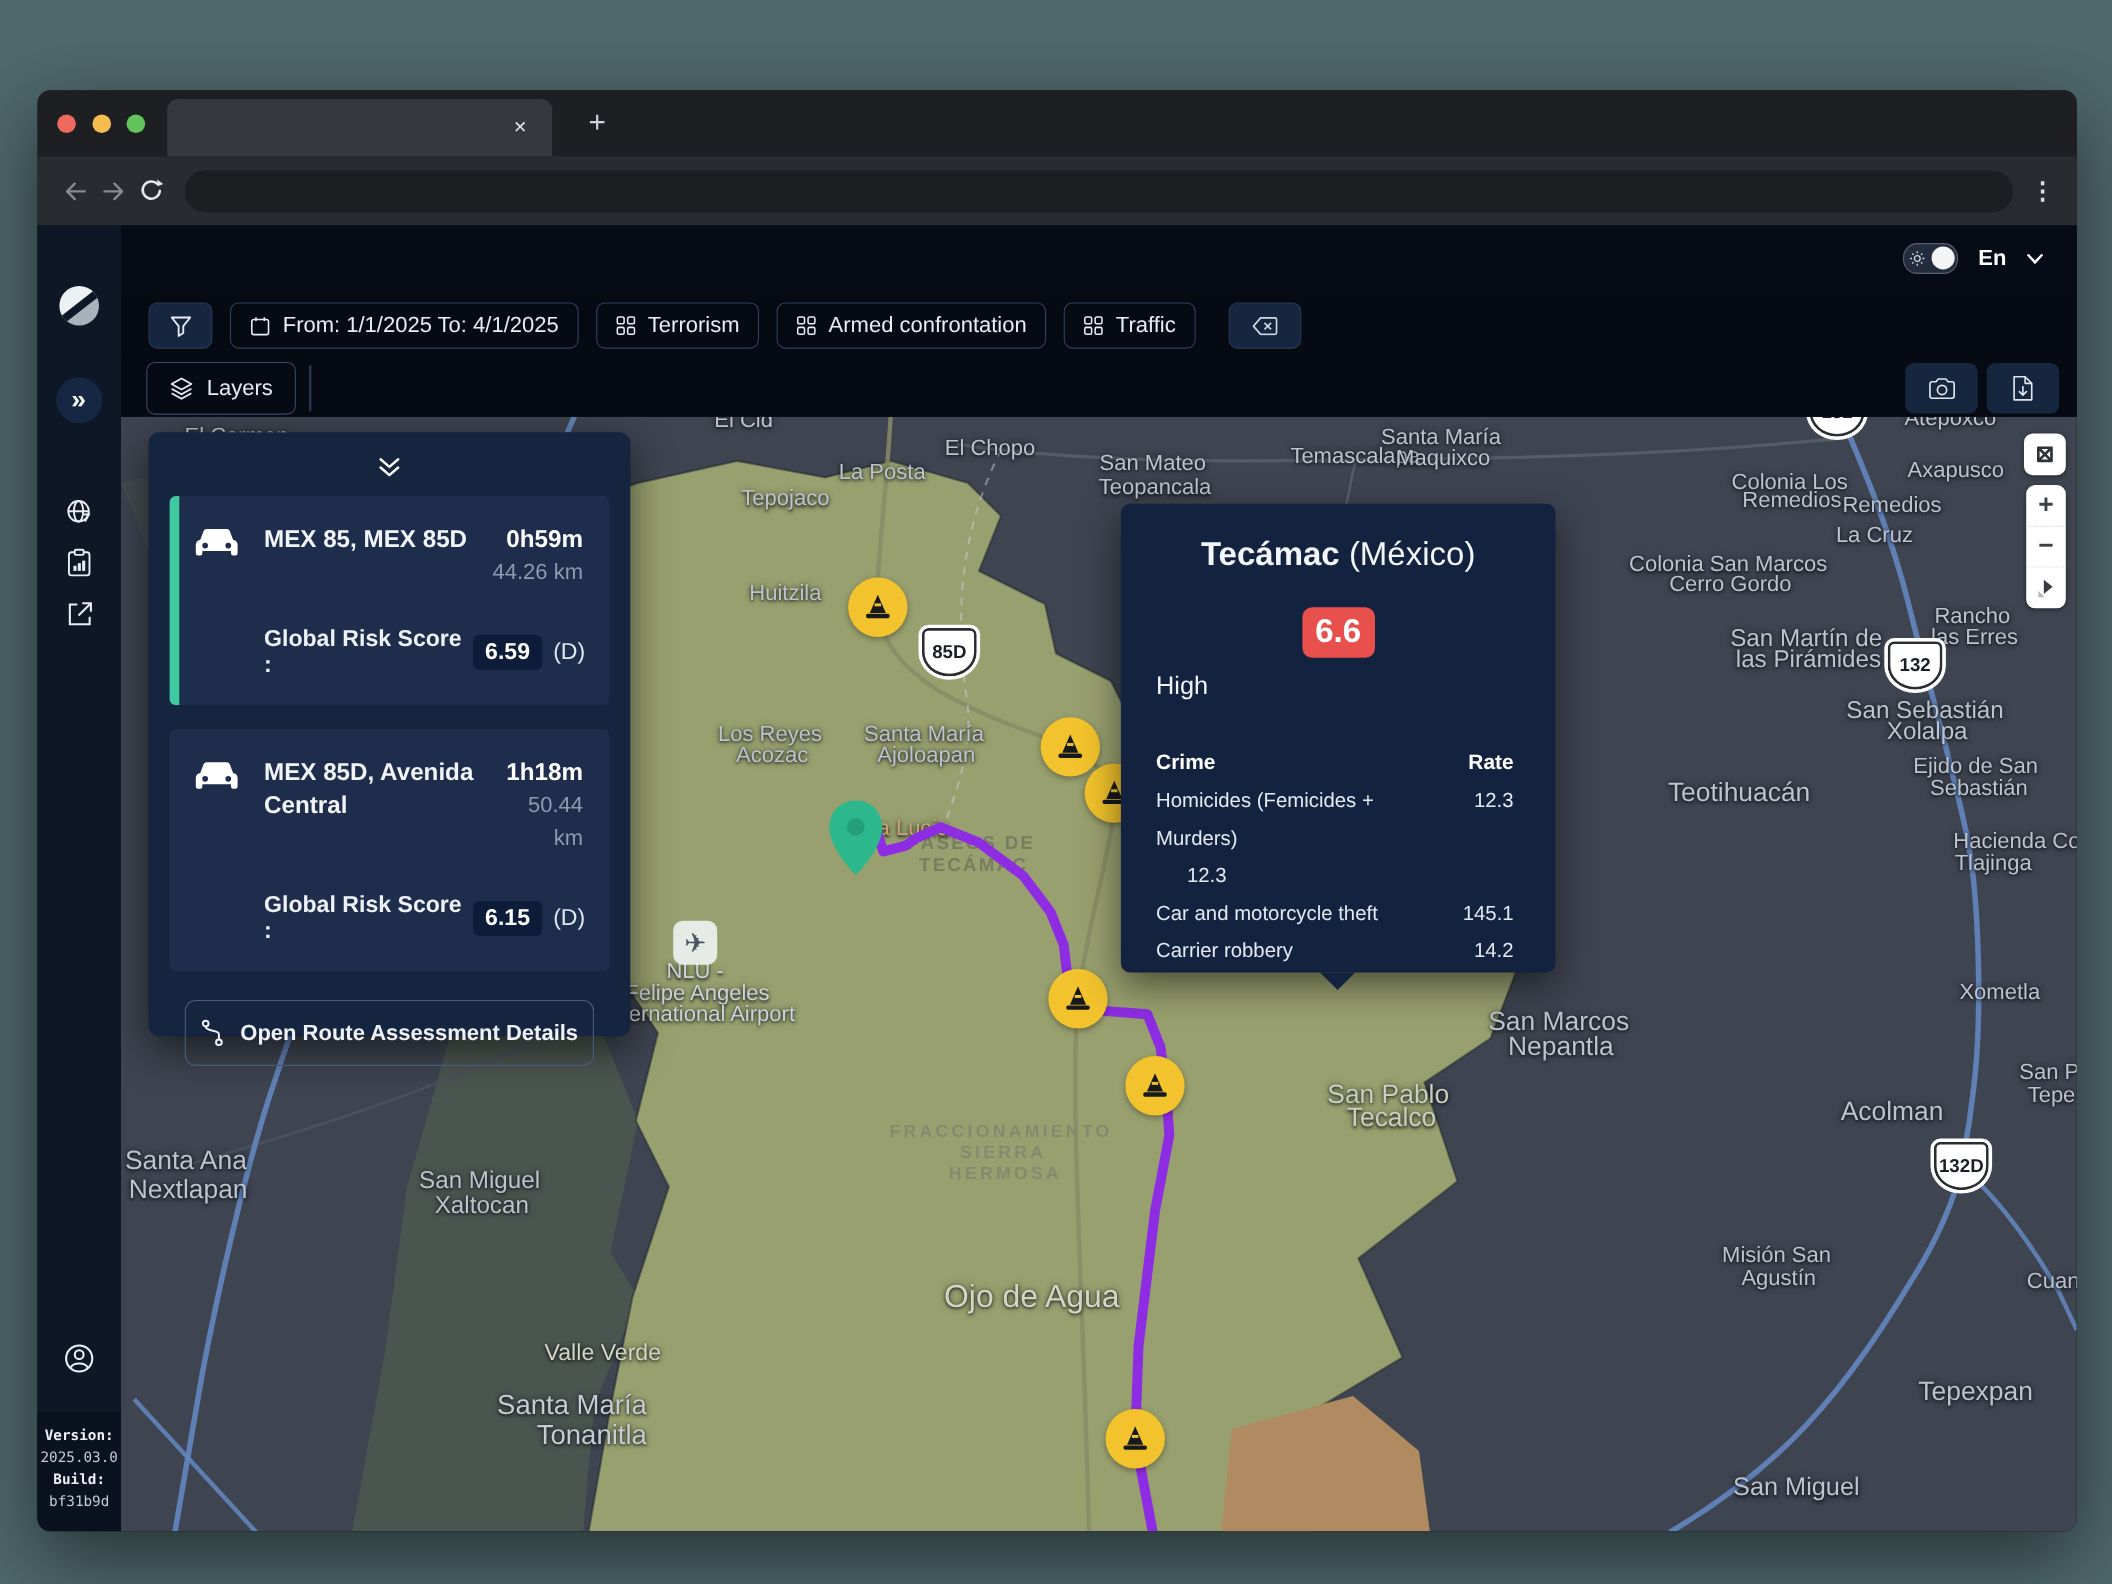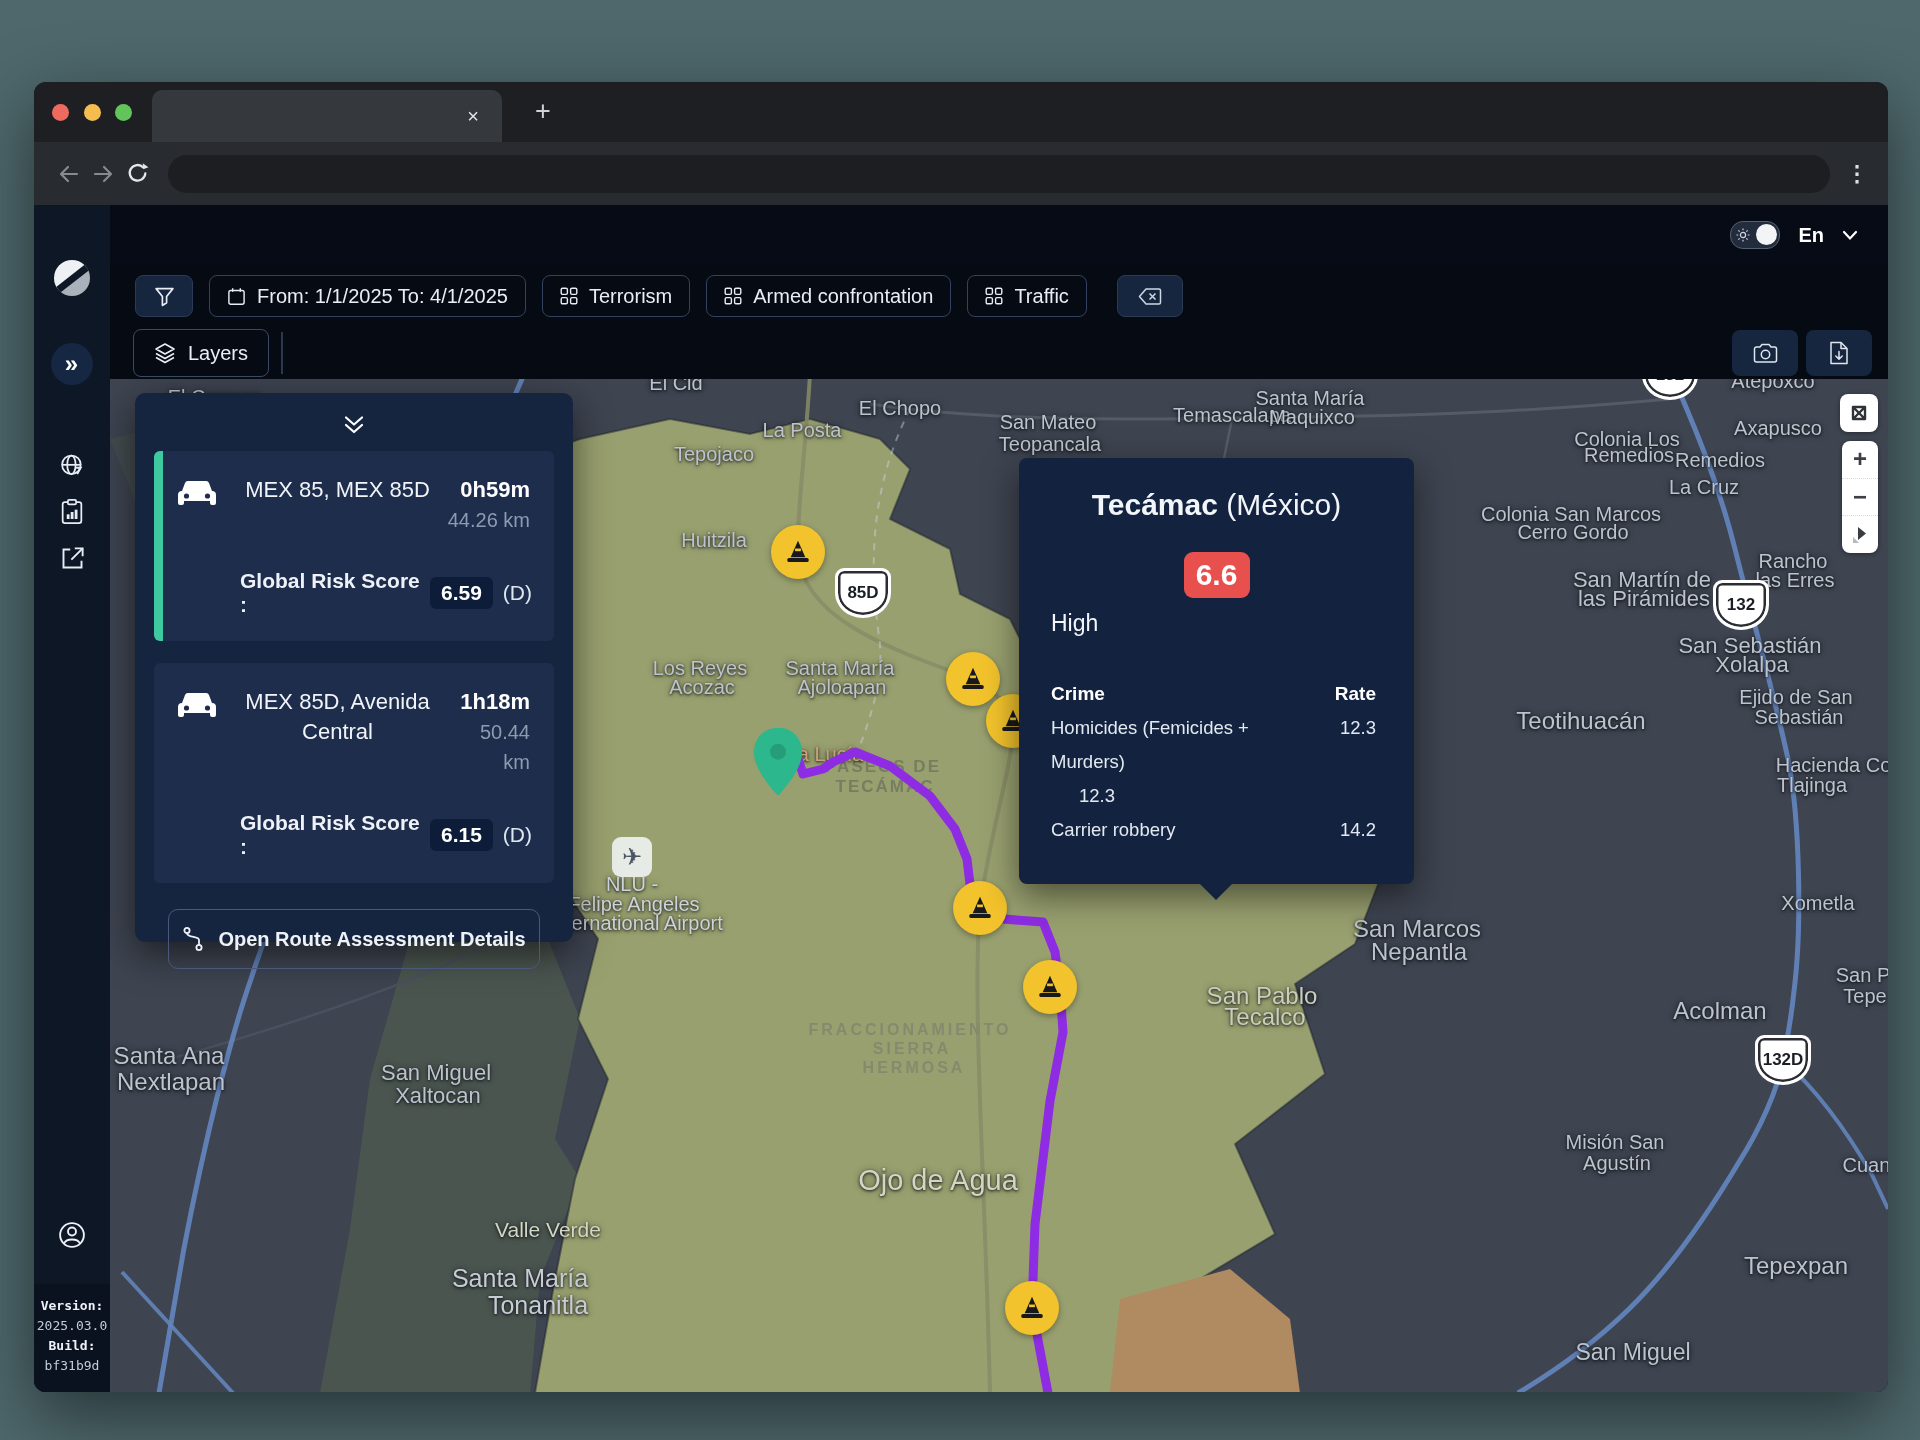--- a/index.html
+++ b/index.html
@@ -69,21 +69,21 @@
   .crime-row{display:flex;justify-content:space-between;line-height:34px;}
   .crime-row .rate{width:64px;text-align:right;padding-right:6px;}
   .crime-head{font-weight:bold;color:#fff;font-size:19px;}
 
   .route-panel{position:absolute;left:25px;top:14px;width:438px;height:549px;background:#152540;border-radius:10px;box-shadow:0 12px 36px rgba(0,0,0,.55);box-sizing:border-box;padding:14px 19px 0;}
   .collapse-ic{display:flex;justify-content:center;padding:8px 0 16px;}
   .rcard{position:relative;background:#1e2d4b;border-radius:6px;padding:24px 22px 24px 0;display:flex;overflow:hidden;margin-bottom:22px;}
   .rcard.sel::before{content:"";position:absolute;left:0;top:0;bottom:0;width:9px;background:#3fc9a1;}
   .rcard .caricon{width:86px;display:flex;justify-content:center;padding-top:4px;flex:0 0 auto;}
   .rcard .body{flex:1;min-width:0;}
-  .rname{font-size:22px;color:#f1f4f9;font-weight:normal;line-height:30px;text-align:center;}
+  .rname{font-size:22px;color:#f1f4f9;font-weight:bold;line-height:30px;}
   .rmeta{width:95px;text-align:right;flex:0 0 auto;padding-right:2px;}
   .rdur{font-size:22px;font-weight:bold;color:#fff;line-height:30px;}
   .rdist{font-size:20px;color:#8e9ab0;line-height:30px;white-space:pre-line;}
   .riskrow{display:flex;align-items:center;gap:10px;margin-top:34px;}
   .risklabel{font-size:21px;font-weight:bold;color:#eef2f8;}
   .riskpill{background:#0d1d39;border-radius:6px;padding:4px 11px;font-size:21px;font-weight:bold;color:#fff;}
   .riskgrade{font-size:21px;color:#dfe6f2;}
   .toprow{display:flex;}
   .details-btn{margin:26px 14px 0;height:58px;border-radius:10px;border:1.6px solid #49597a;display:flex;align-items:center;justify-content:center;gap:14px;color:#eef2f8;font-size:20px;font-weight:bold;}
 
@@ -447,20 +447,24 @@
                 <span class="rate">Rate</span>
               </div>
               <div class="crime-row">
                 <span>Homicides (Femicides + Murders)</span>
                   <span class="rate">12.3</span>
               </div>
               <div class="crime-row">
                   <span class="rate">12.3</span>
               </div>
               <div class="crime-row">
+                <span>Car and motorcycle theft</span>
+                  <span class="rate">145.1</span>
+              </div>
+              <div class="crime-row">
                 <span>Carrier robbery</span>
                   <span class="rate">14.2</span>
               </div>
             </div>
           </div>
           <div class="popup-tail"></div>
 
           <div class="route-panel">
             <div class="collapse-ic">
               <svg width="24" height="20" viewBox="0 0 24 20">

